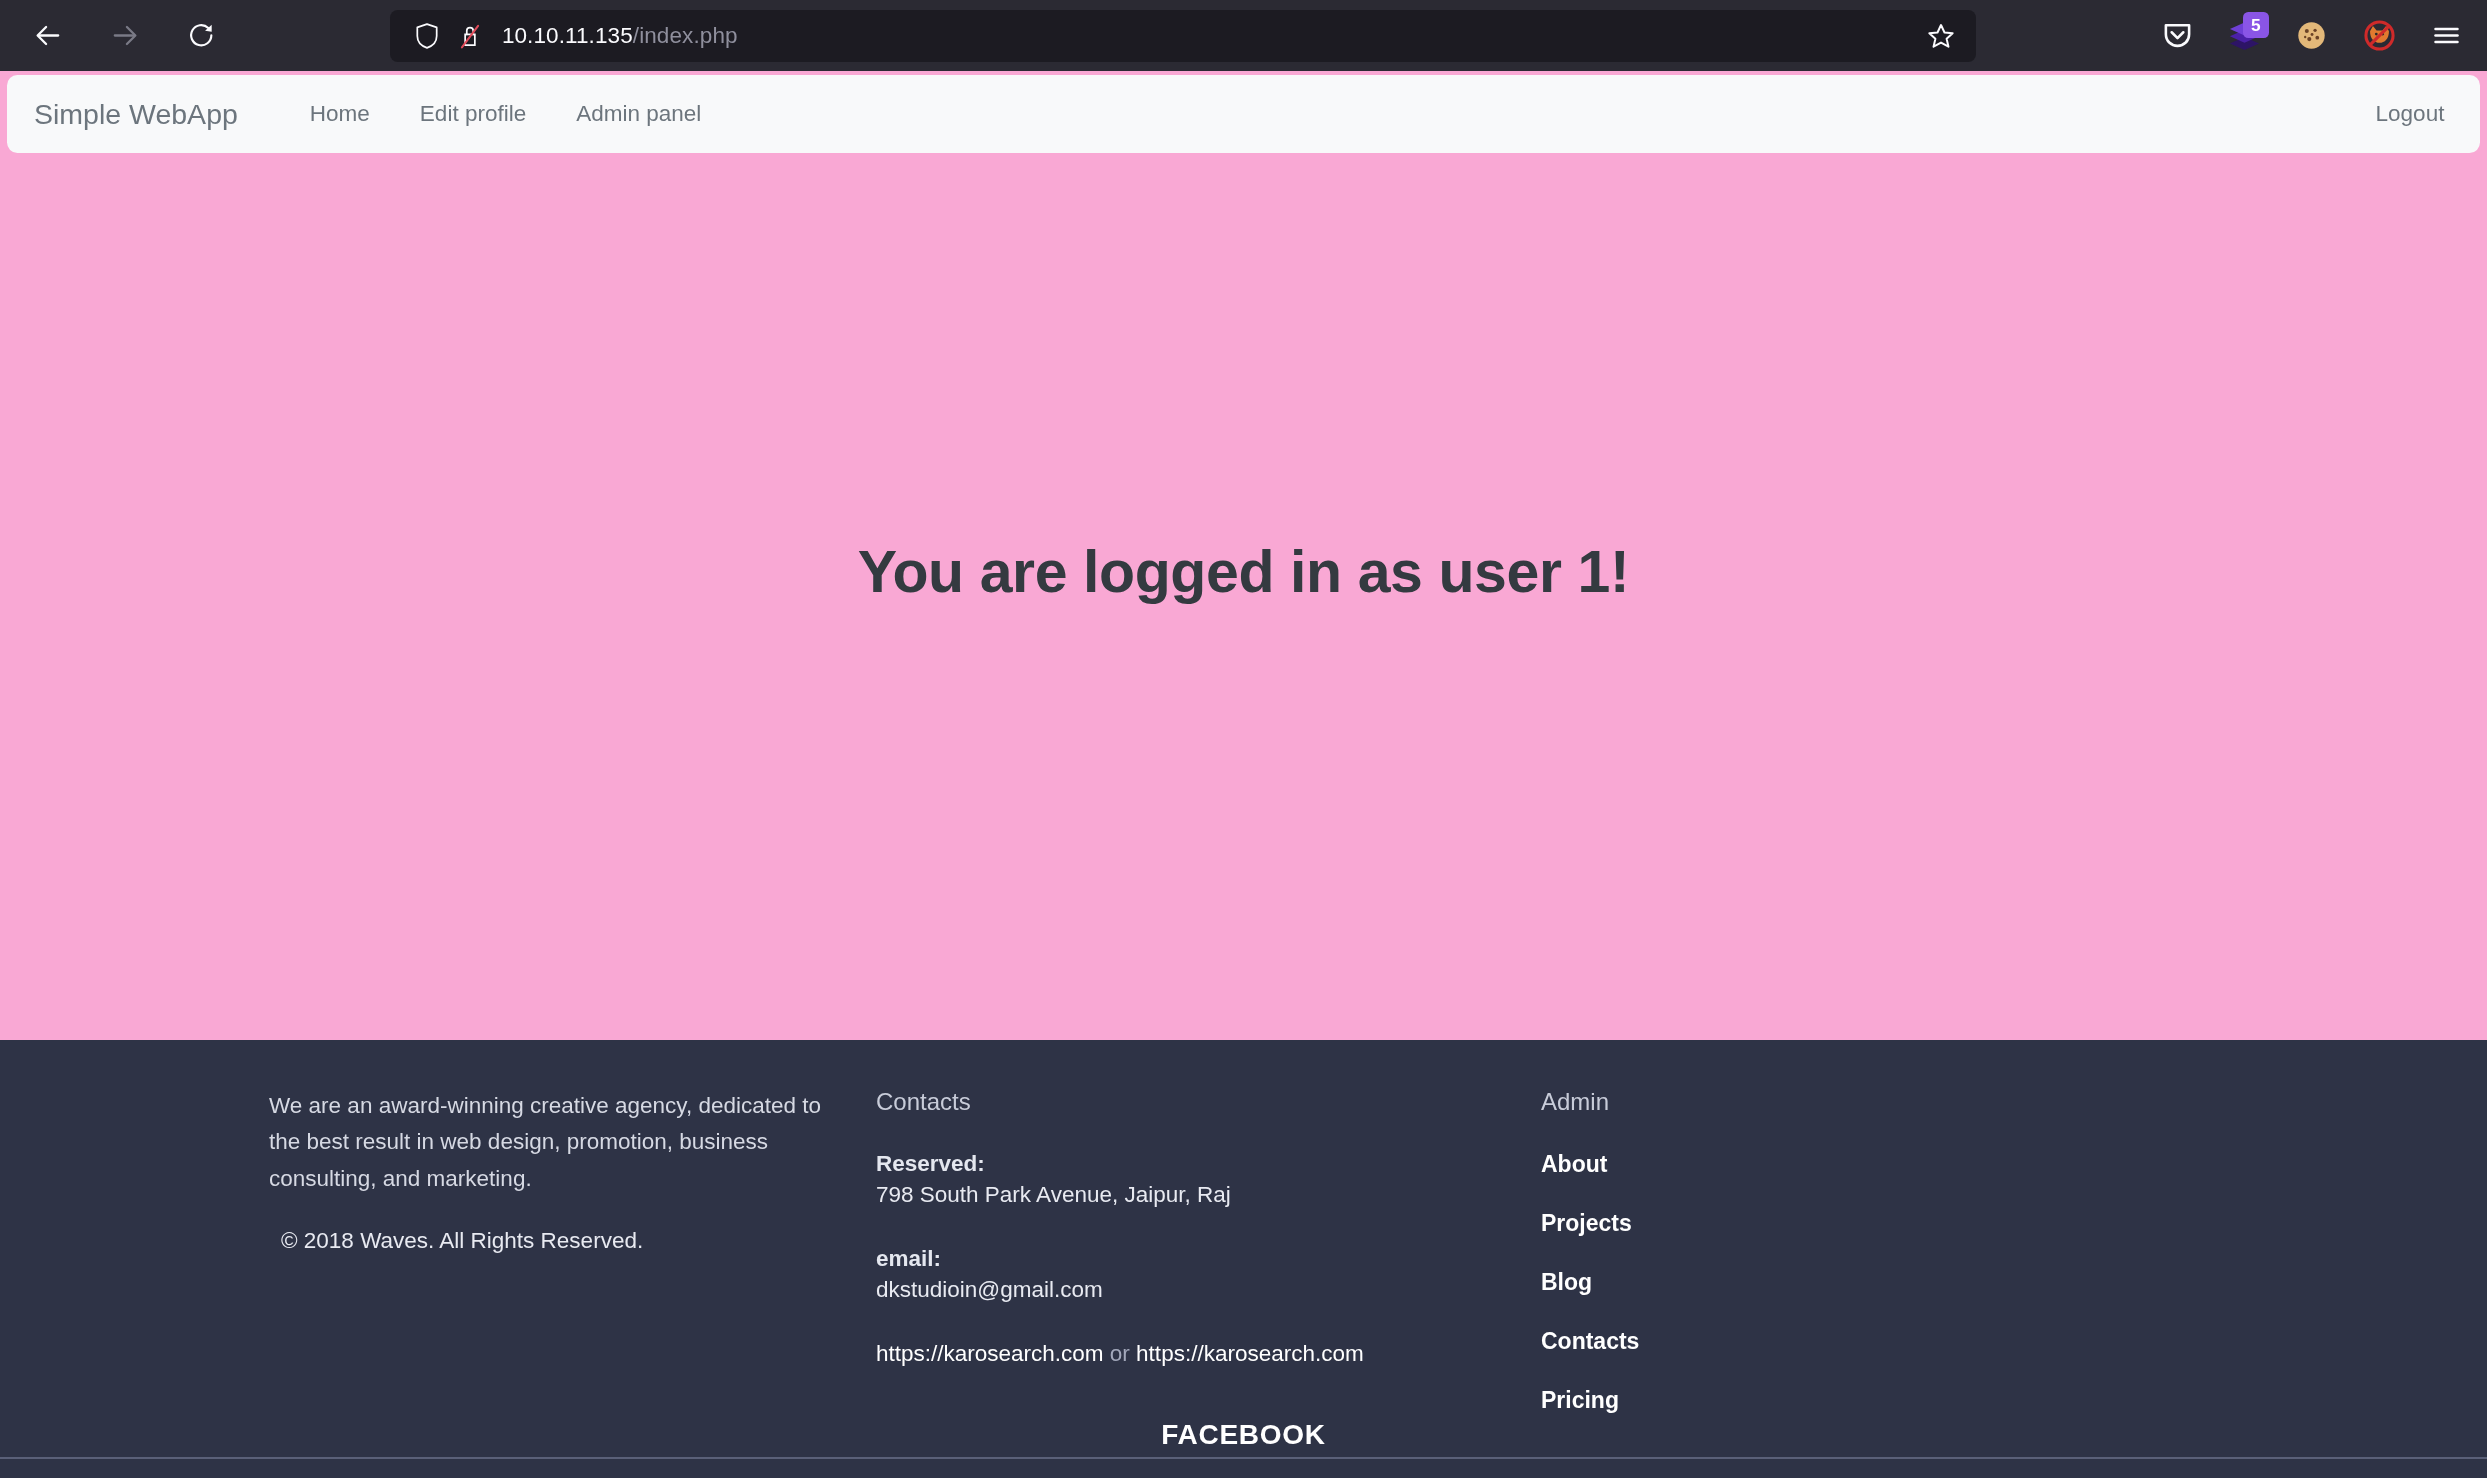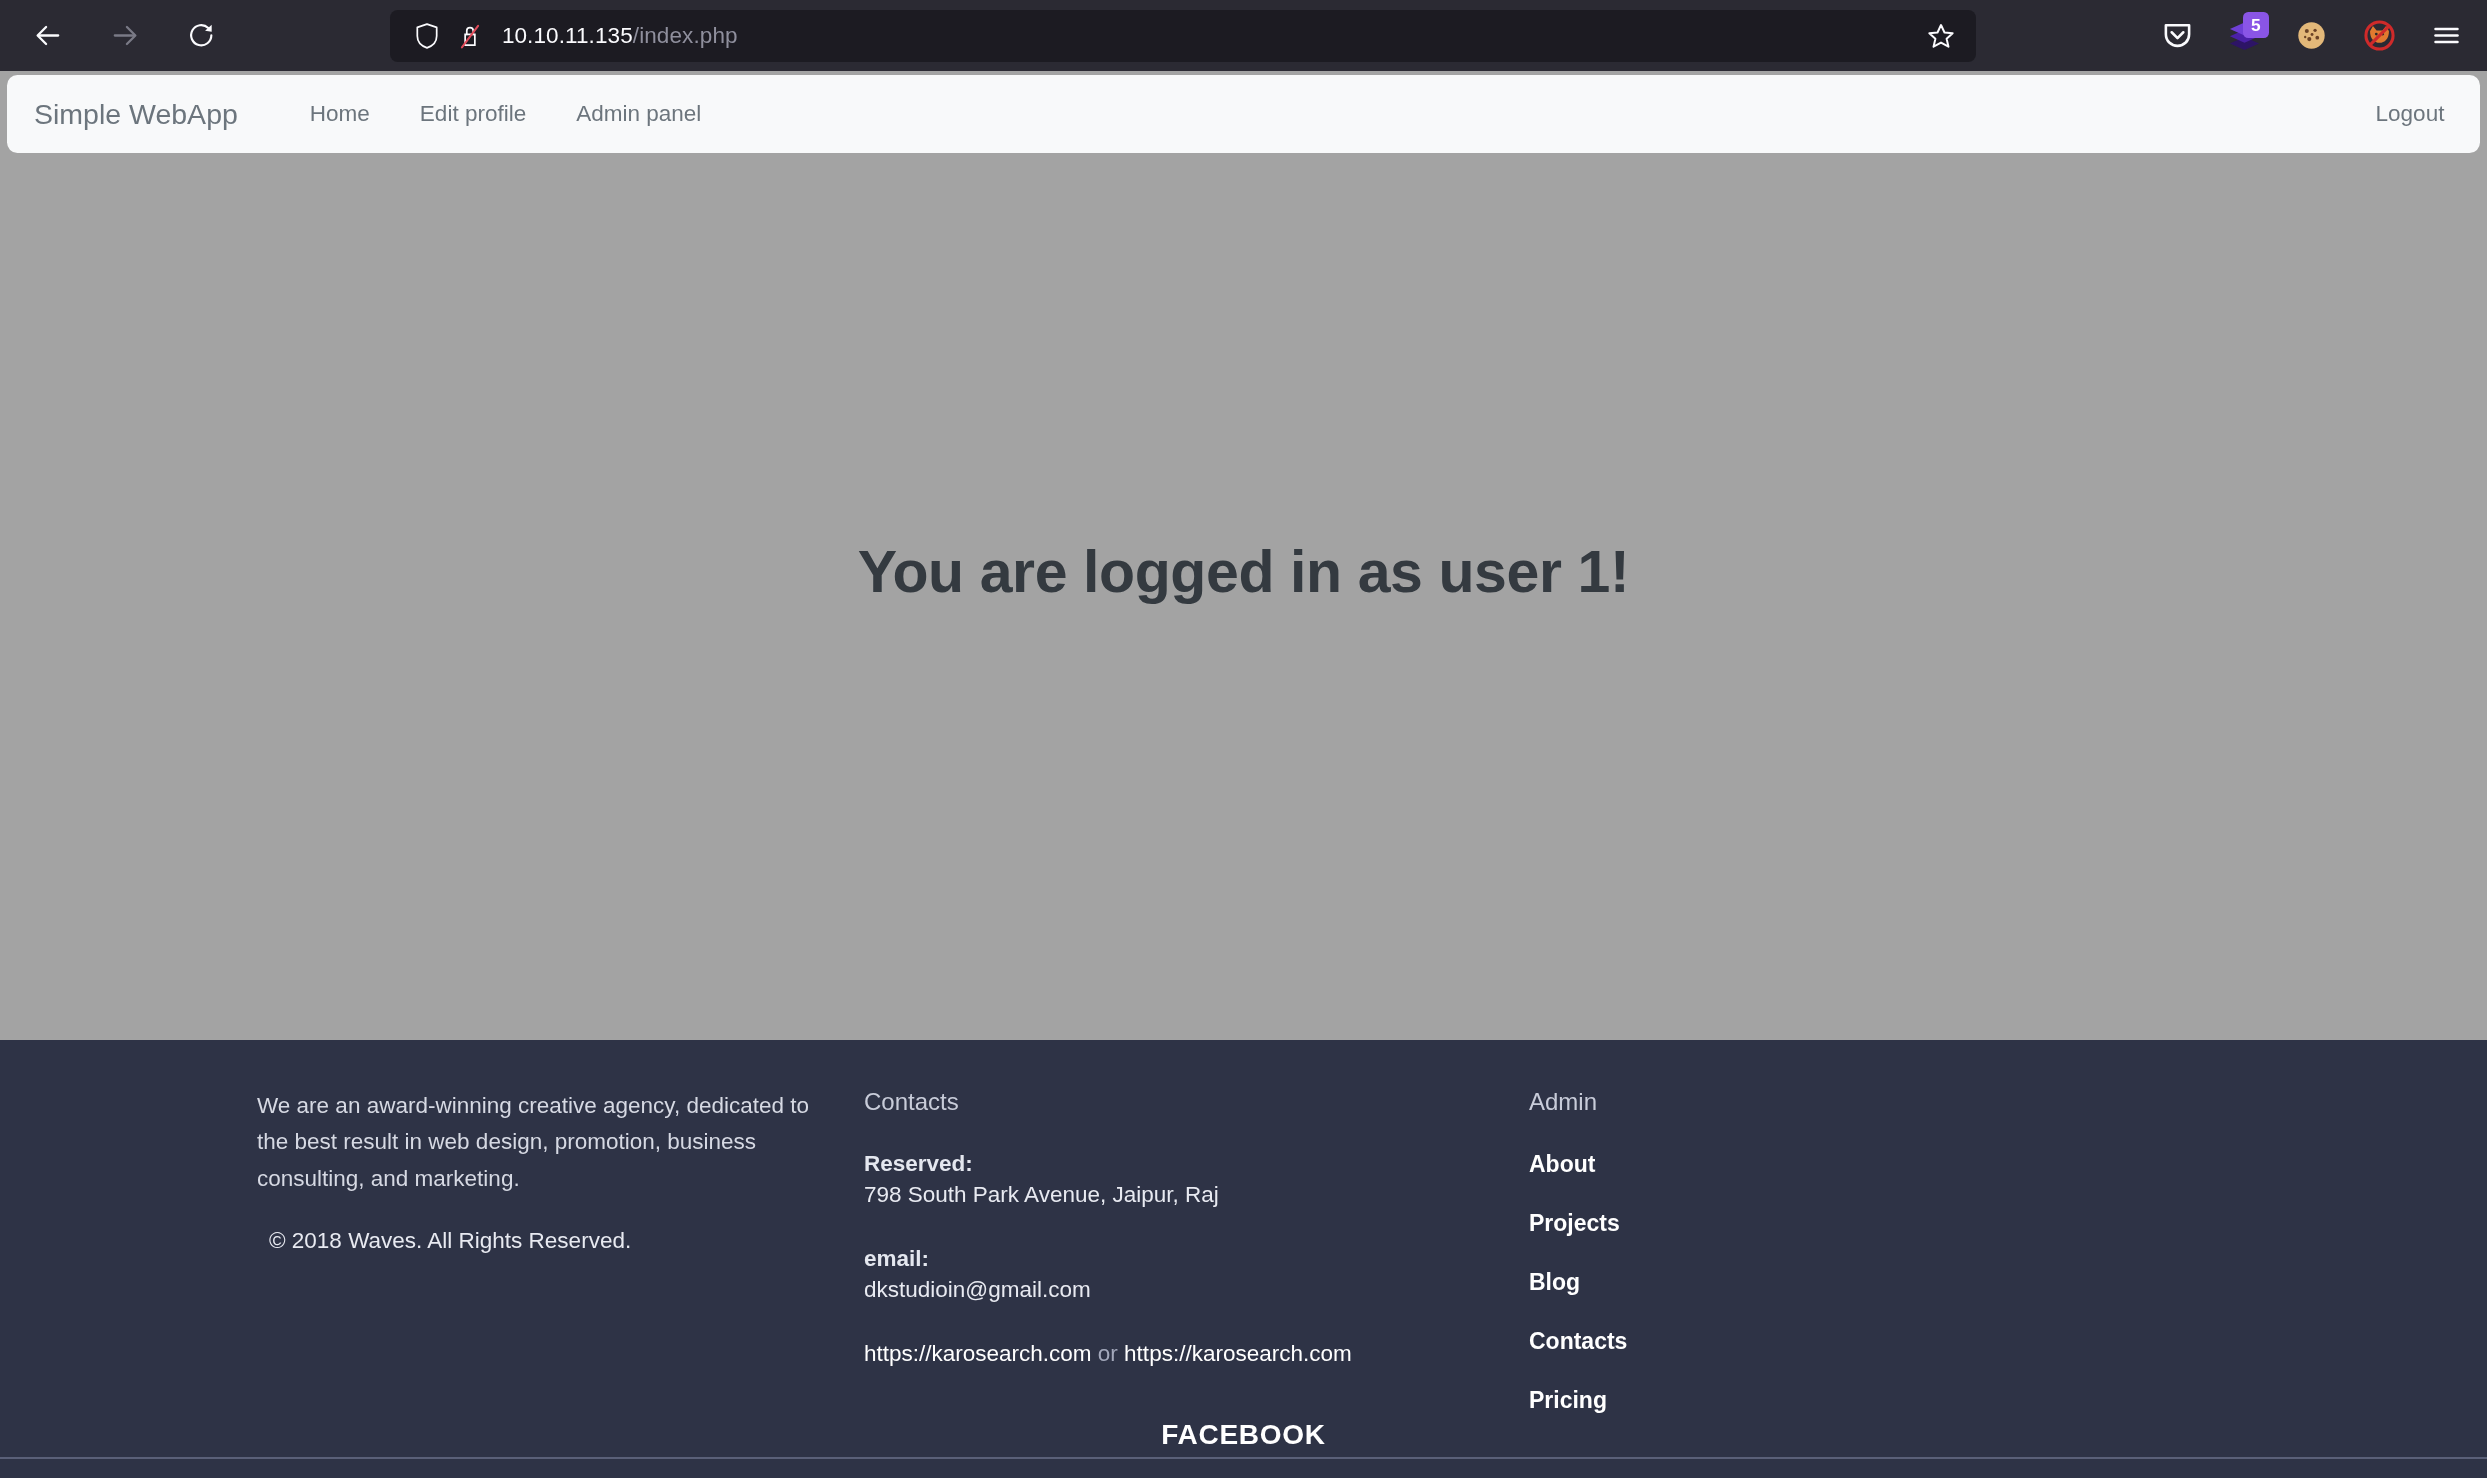--- a/index.html
+++ b/index.html
@@ -106,21 +106,21 @@
     display: flex;
     align-items: center;
     justify-content: center;
     padding: 0 4.3px;
   }
 
   
   .page {
     width: 2487px;
     height: 1408px;
-    background: #a3a3a3;
+    background: #f9a8d4;
     display: flex;
     flex-direction: column;
   }
 
   
   .navbar {
     margin: 4.3px 7px 0 7px;
     height: 78px;
     background: #f8f9fa;
     border-radius: 10.4px;
@@ -177,21 +177,21 @@
   .footer {
     flex: 0 0 auto;
     background: #2e3346;
     height: 439px;
     display: flex;
     flex-direction: column;
   }
   .footer-cols {
     flex: 1 1 auto;
     display: flex;
-    padding: 48px 0 0 0;
+    padding: 48px 0 0 12px;
   }
   .fcol-about {
     width: 864px;
     padding-left: 257px;
     padding-right: 35px;
   }
   .fcol-contacts {
     width: 665px;
   }
   .fcol-links {

